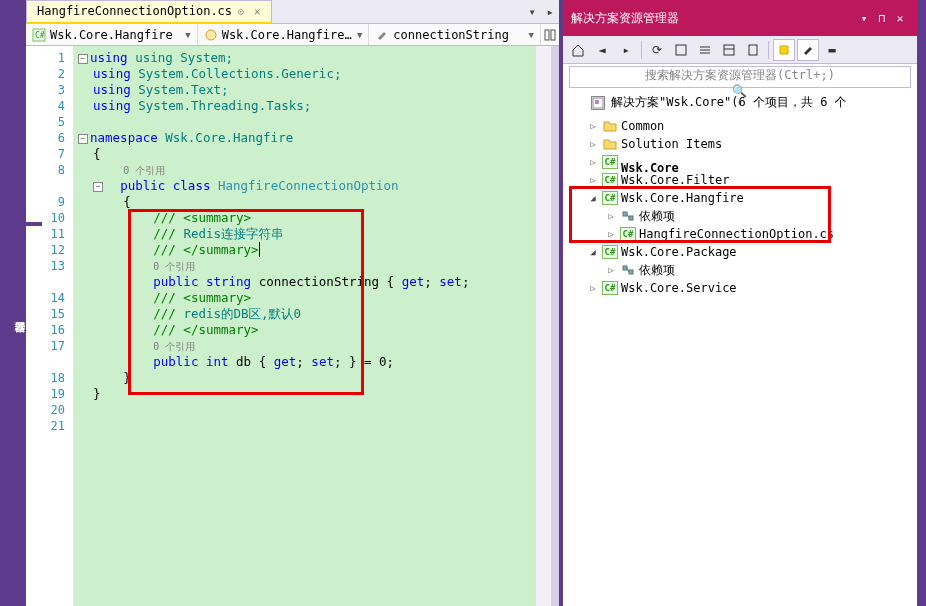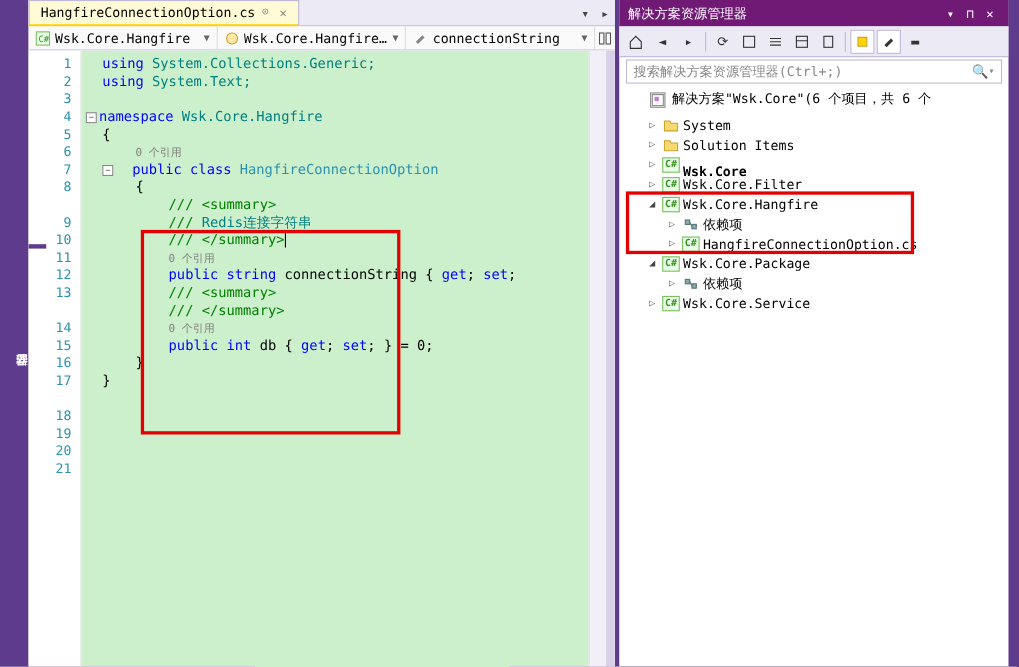--- a/index.html
+++ b/index.html
@@ -28,28 +28,28 @@
 .kw { color:#0000ff; }
 .ns { color:#008080; }
 .type { color:#2b91af; }
 .com { color:#008000;margin-top:29px; }
 .ref { color:#808080; font-size:10px; }
 .redbox1 { position:absolute; border:3px solid #e40000; pointer-events:none; }
 .pipe { position:absolute; width:20px; height:4px; background:#5e3b8c; left:-4px; top:176px; }
 .scrollbar { width:16px; background:#f3eff7; border-left:1px solid #ddd; }
 .scrollbar2 { width:8px; background:#d8cfe8; }
 .side { width:354px; display:flex; flex-direction:column; background:#fff; }
-.sidehdr { background:#701a75; color:#fff; padding:4px 8px; display:flex; align-items:center; height:24px; }
+.sidehdr { background:#be185d; color:#fff; padding:4px 8px; display:flex; align-items:center; height:36px; }
 .sidehdr .title { flex:1; }
 .sidehdr .btn { width:18px; text-align:center; font-size:11px; }
 .toolbar { background:#eceaf4; border-bottom:1px solid #c0b9d8; height:28px; display:flex; align-items:center; padding:0 4px; gap:2px; }
 .toolbar .tbtn { width:22px; height:22px; display:flex; align-items:center; justify-content:center; color:#333; border:1px solid transparent; }
 .toolbar .tbtn.hover { border:1px solid #c0b9d8; background:#fff; }
 .toolbar .sep { width:1px; height:18px; background:#c0b9d8; margin:0 2px; }
-.search { border:1px solid #c0b9d8; margin:2px 6px; height:22px; display:flex; align-items:center; padding:0 6px; color:#888; background:#fff; }
+.search { border:1px solid #c0b9d8; margin:2px 6px; height:22px; display:flex; align-items:center; padding:0 6px; color:#888; background:#fff;flex-direction:column; }
 .search .txt { flex:1; }
 .search .chev { font-size:9px; }
 .treehdr { padding:4px 10px 6px 28px; }
 .treehdr .sol { display:flex; gap:6px; align-items:center; }
 .icosq { width:14px; height:14px; border:1px solid #888; background:#fff; font-size:8px; display:inline-flex; align-items:center; justify-content:center; }
 .tree { padding:0 6px; position:relative; }
 .trow { display:flex; align-items:center; height:18px; gap:3px; }
 .exp { width:12px; color:#666; font-size:9px; text-align:center; }
 .exp.open::before { content:"◢"; color:#444; }
 .exp.closed::before { content:"▷"; }
@@ -141,34 +141,37 @@
           <div>15</div>
           <div>16</div>
           <div>17</div>
           <div></div>
           <div>18</div>
           <div>19</div>
           <div>20</div>
           <div>21</div>
     </div>
     <div class="codebody">
+      <div class="line"><span class="fold">−</span><span class="kw">using</span> <span class="ns">using System;</span></div>
       <div class="line">  <span class="kw">using</span> <span class="ns">System.Collections.Generic;</span></div>
       <div class="line">  <span class="kw">using</span> <span class="ns">System.Text;</span></div>
+      <div class="line">  <span class="kw">using</span> <span class="ns">System.Threading.Tasks;</span></div>
       <div class="line"></div>
       <div class="line"><span class="fold">−</span><span class="kw">namespace</span> <span class="ns">Wsk.Core.Hangfire</span></div>
       <div class="line">  {</div>
       <div class="line">      <span class="ref">0 个引用</span></div>
       <div class="line">  <span class="fold">−</span>  <span class="kw">public class</span> <span class="type">HangfireConnectionOption</span></div>
       <div class="line">      {</div>
       <div class="line">          <span class="com">/// &lt;summary&gt;</span></div>
       <div class="line">          <span class="com">/// </span><span class="ns">Redis连接字符串</span></div>
       <div class="line">          <span class="com">/// &lt;/summary&gt;</span><span style="border-left:1px solid #000;height:14px;"></span></div>
       <div class="line">          <span class="ref">0 个引用</span></div>
       <div class="line">          <span class="kw">public string</span> <span>connectionString</span> <span>{ </span><span class="kw">get</span><span>; </span><span class="kw">set</span><span>;</span></div>
       <div class="line">          <span class="com">/// &lt;summary&gt;</span></div>
+      <div class="line">          <span class="com">/// </span><span class="ns">redis的DB区,默认0</span></div>
       <div class="line">          <span class="com">/// &lt;/summary&gt;</span></div>
       <div class="line">          <span class="ref">0 个引用</span></div>
       <div class="line">          <span class="kw">public int</span> <span>db</span> <span>{ </span><span class="kw">get</span><span>; </span><span class="kw">set</span><span>; } = 0;</span></div>
       <div class="line">      }</div>
       <div class="line">  }</div>
       <div class="line"></div>
       <div class="redbox1" style="top:163px; left:54px; width:236px; height:186px;"></div>
     </div>
     <div class="scrollbar"></div>
     <div class="scrollbar2"></div>
@@ -244,21 +247,21 @@
   </div>
   <div class="tree">
     <div class="redbox2"></div>
   <div class="trow" style="padding-left: 18px;">
           <span class="exp closed"></span>
           <span class="ticon">
             <svg width="14" height="12">
               <path d="M1 2h5l1 2h6v7H1z" fill="#f7d96f" stroke="#caa32a"></path>
             </svg>
           </span>
-          <span>System</span>
+          <span>Common</span>
         </div>
         <div class="trow" style="padding-left: 18px;">
           <span class="exp closed"></span>
           <span class="ticon">
             <svg width="14" height="12">
               <path d="M1 2h5l1 2h6v7H1z" fill="#f7d96f" stroke="#caa32a"></path>
             </svg>
           </span>
           <span>Solution Items</span>
         </div>

